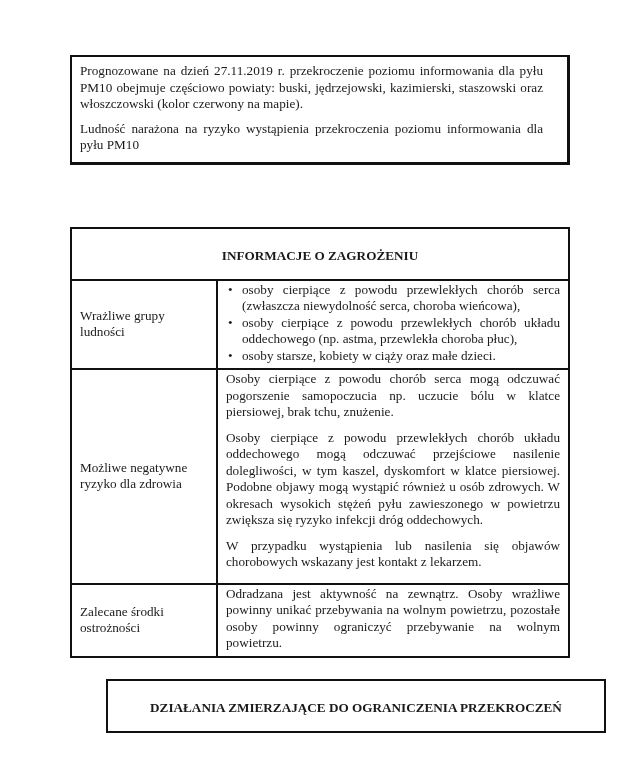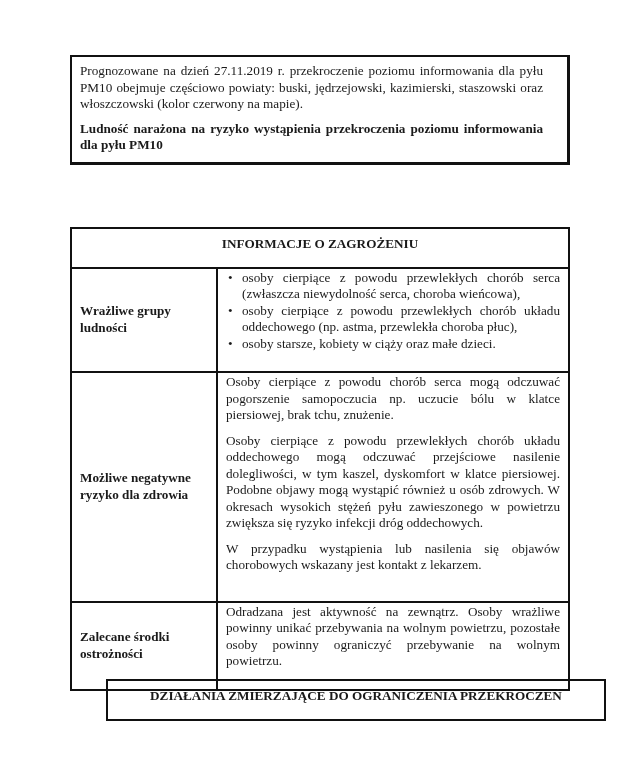--- a/index.html
+++ b/index.html
@@ -9,34 +9,34 @@
     color: #1a1a1a;
   }
   .box1 {
     position: absolute; left: 70px; top: 55px; width: 500px;
     border: 2px solid #111; border-right-width: 3px; border-bottom-width: 3px;
     padding: 6px 24px 8px 8px; box-sizing: border-box;
     font-size: 13.2px; line-height: 16.5px;
   }
   .box1 p { margin: 0 0 8px 0; text-align: justify; }
   .box1 p:last-child { margin-bottom: 0; }
-  .box1 .bold { font-weight: bold; }
+  .box1 .bold { font-weight: normal; }
 
   table.t {
     position: absolute; left: 70px; width: 500px;
     border-collapse: collapse; font-size: 13.2px; line-height: 16.5px;
   }
   table.t td, table.t th {
     border: 2px solid #111; vertical-align: middle;
   }
   table.t th {
-    font-weight: bold; text-align: center; padding: 7px 4px 14px 4px;
+    font-weight: bold; text-align: center; padding: 19px 4px 14px 4px;
   }
-  table.t td.label { font-weight: bold; width: 128px; padding: 0 8px; }
-  table.t td.content { padding: 1px 8px 19px 8px; text-align: justify; }
+  table.t td.label { font-weight: normal; width: 128px; padding: 0 8px; }
+  table.t td.content { padding: 1px 8px 4px 8px; text-align: justify; }
   .t1 { top: 227px; }
   .t2 { top: 679px; margin-left: 36px; }
   ul.bul { margin: 0; padding: 0 0 0 16px; list-style: none; }
   ul.bul li { position: relative; text-align: justify; }
   ul.bul li::before {
     content: "\2022"; position: absolute; left: -14px; top: 0;
   }
   .content p { margin: 0 0 9px 0; }
   .content p:last-child { margin-bottom: 8px; }
   .row-effects td.content { padding-top: 2px; }

